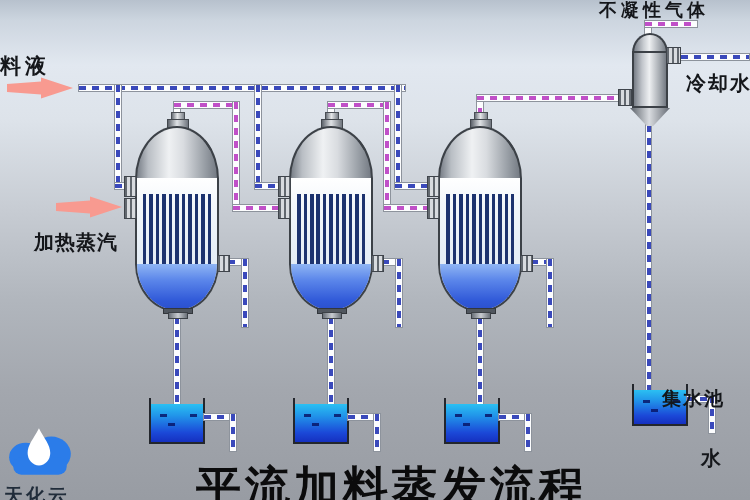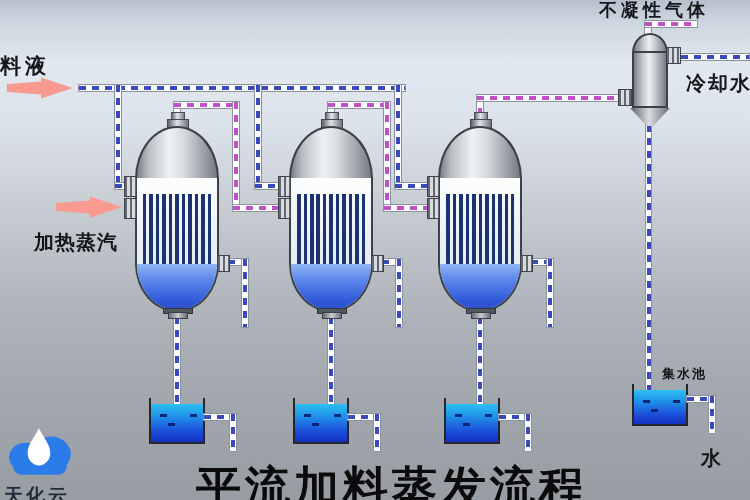--- a/index.html
+++ b/index.html
@@ -190,21 +190,21 @@
   <div class="pipe v blue" style="left:229px;top:413px;height:39px;"></div>
   <div class="pipe h blue" style="left:347px;top:413px;width:34px;"></div>
   <div class="pipe v blue" style="left:373px;top:413px;height:39px;"></div>
   <div class="pipe h blue" style="left:498px;top:413px;width:34px;"></div>
   <div class="pipe v blue" style="left:524px;top:413px;height:39px;"></div>
   <div class="pipe h blue" style="left:686px;top:395px;width:30px;"></div>
   <div class="pipe v blue" style="left:708px;top:395px;height:39px;"></div>
 
   <div class="lbl" style="left:599px;top:-2px;font-size:18px;letter-spacing:4px;">不凝性气体</div>
   <div class="lbl" style="left:686px;top:70px;font-size:20px;letter-spacing:2px;">冷却水</div>
-  <div class="lbl" style="left:662px;top:365px;font-size:13px;letter-spacing:2px;">集水池</div>
+  <div class="lbl" style="left:662px;top:386px;font-size:19px;letter-spacing:2px;">集水池</div>
   <div class="lbl" style="left:701px;top:445px;font-size:20px;">水</div>
 
   <svg style="position:absolute;left:5px;top:420px;" width="72" height="62" viewBox="0 0 70 60">
     <ellipse cx="20" cy="36" rx="16" ry="14" fill="#2b7ce9"></ellipse>
     <ellipse cx="45" cy="33" rx="19" ry="17" fill="#2b7ce9"></ellipse>
     <rect x="8" y="36" width="52" height="17" rx="8" fill="#2b7ce9"></rect>
     <path d="M33 8 C28 18 22 24 22 32 a11 12 0 0 0 22 0 C44 24 38 18 33 8 Z" fill="#ffffff"></path>
   </svg>
   <div id="watermark-text">天化云</div>
 

